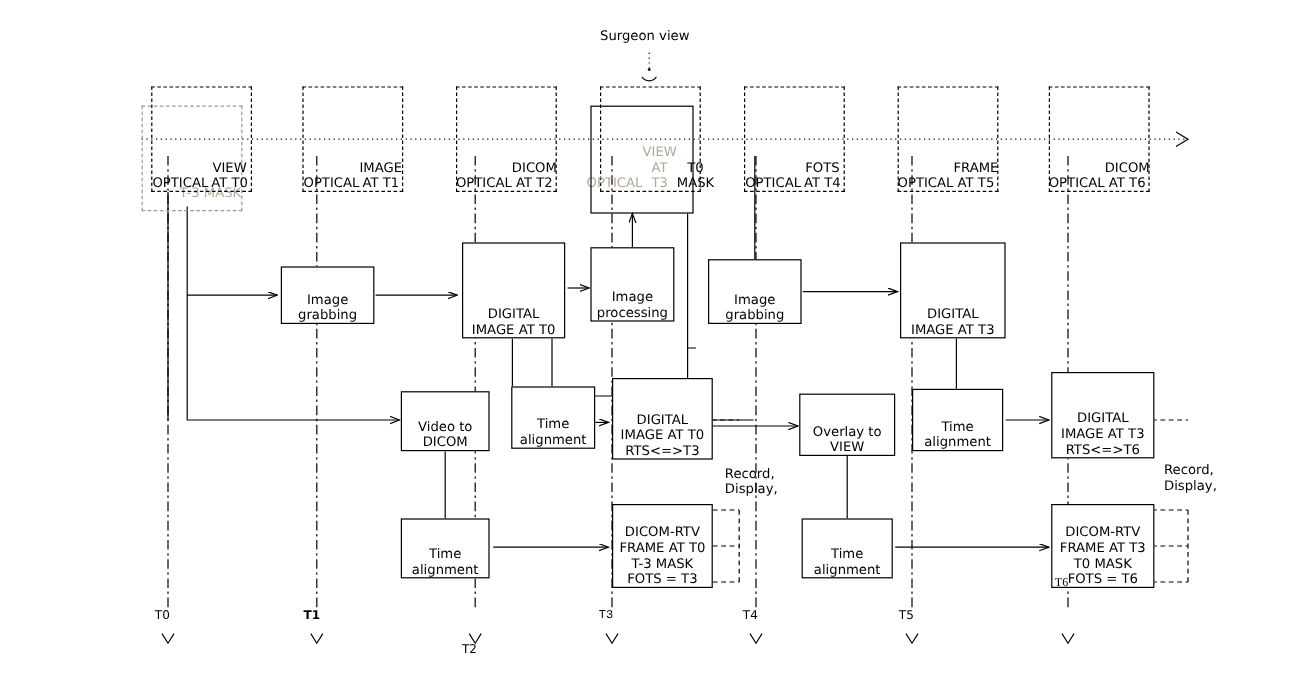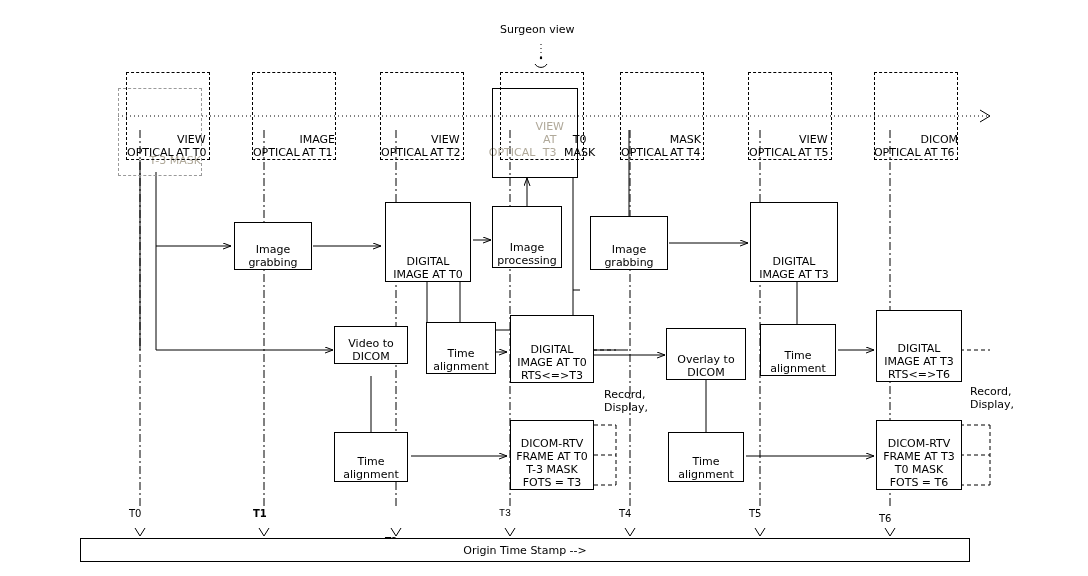--- a/index.html
+++ b/index.html
@@ -193,38 +193,38 @@
     <span>VIEW AT T0</span>
   </div>
 
   <div class="node optical" style="left:252px; top:72px; width:84px; height:88px;">
     <span>OPTICAL</span>
     <span>IMAGE AT T1</span>
   </div>
 
   <div class="node optical" style="left:380px; top:72px; width:84px; height:88px;">
     <span>OPTICAL</span>
-    <span>VIEW AT T2</span>
+    <span>DICOM AT T2</span>
   </div>
 
   <div class="node optical" style="left:500px; top:72px; width:84px; height:88px;">
     <span class="two-tone-top">OPTICAL</span>
     <span class="two-tone-top">VIEW AT T3</span>
     <span class="two-tone-bottom">T0 MASK</span>
   </div>
   <div style="position:absolute; left:492px; top:88px; width:84px; height:88px; border:1px solid #000; background:transparent; pointer-events:none;"></div>
 
   <div class="node optical" style="left:620px; top:72px; width:84px; height:88px;">
     <span>OPTICAL</span>
-    <span>MASK AT T4</span>
+    <span>FOTS AT T4</span>
   </div>
 
   <div class="node optical" style="left:748px; top:72px; width:84px; height:88px;">
     <span>OPTICAL</span>
-    <span>VIEW AT T5</span>
+    <span>FRAME AT T5</span>
   </div>
 
   <div class="node optical" style="left:874px; top:72px; width:84px; height:88px;">
     <span>OPTICAL</span>
     <span>DICOM AT T6</span>
   </div>
 
   <div class="node solid" style="left:234px; top:222px; width:78px; height:48px;">Image
 grabbing</div>
 
@@ -233,32 +233,32 @@
 
   <div class="node solid" style="left:492px; top:206px; width:70px; height:62px;">Image
 processing</div>
 
   <div class="node solid" style="left:590px; top:216px; width:78px; height:54px;">Image
 grabbing</div>
 
   <div class="node solid" style="left:750px; top:202px; width:88px; height:80px;">DIGITAL
 IMAGE AT T3</div>
 
-  <div class="node solid" style="left:334px; top:326px; width:74px; height:38px;">Video to
+  <div class="node solid" style="left:334px; top:326px; width:74px; height:50px;">Video to
 DICOM</div>
 
   <div class="node solid" style="left:426px; top:322px; width:70px; height:52px;">Time
 alignment</div>
 
   <div class="node solid" style="left:510px; top:315px; width:84px; height:68px;">DIGITAL
 IMAGE AT T0
 RTS&lt;=&gt;T3</div>
 
   <div class="node solid" style="left:666px; top:328px; width:80px; height:52px;">Overlay to
-DICOM</div>
+VIEW</div>
 
   <div class="node solid" style="left:760px; top:324px; width:76px; height:52px;">Time
 alignment</div>
 
   <div class="node solid" style="left:876px; top:310px; width:86px; height:72px;">DIGITAL
 IMAGE AT T3
 RTS&lt;=&gt;T6</div>
 
   <div class="node solid" style="left:334px; top:432px; width:74px; height:50px;">Time
 alignment</div>
@@ -281,19 +281,16 @@
 
   <div class="label" style="left:970px; top:385px;">Record,
 Display,</div>
 
   <div class="tick-label" style="left:129px; top:508px;">T0</div>
   <div class="tick-label" style="left:253px; top:508px;font-weight:bold;">T1</div>
   <div class="tick-label" style="left:385px; top:536px;">T2</div>
   <div class="tick-label" style="left:499px; top:508px;font-family:Liberation Mono, monospace;">T3</div>
   <div class="tick-label" style="left:619px; top:508px;">T4</div>
   <div class="tick-label" style="left:749px; top:508px;">T5</div>
-  <div class="tick-label" style="left:879px; top:513px;">T6</div>
-
-  <div class="timebar" style="left:80px; top:538px; width:890px; height:24px;">
-    <span>Origin Time Stamp --&gt;</span>
-  </div>
+  <div class="tick-label" style="left:879px; top:480px;font-family:Liberation Serif, serif;">T6</div>
+
 
 </div>
 
 </body></html>

